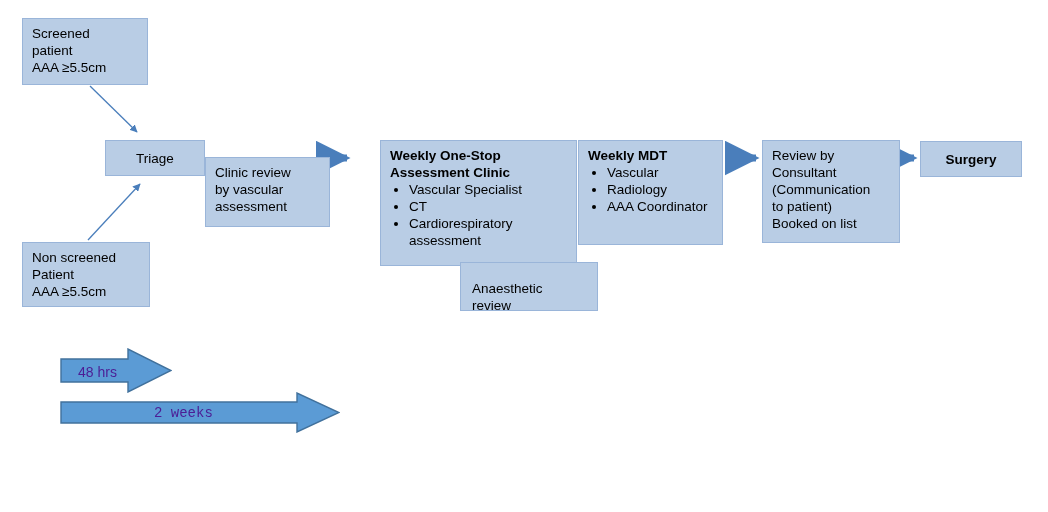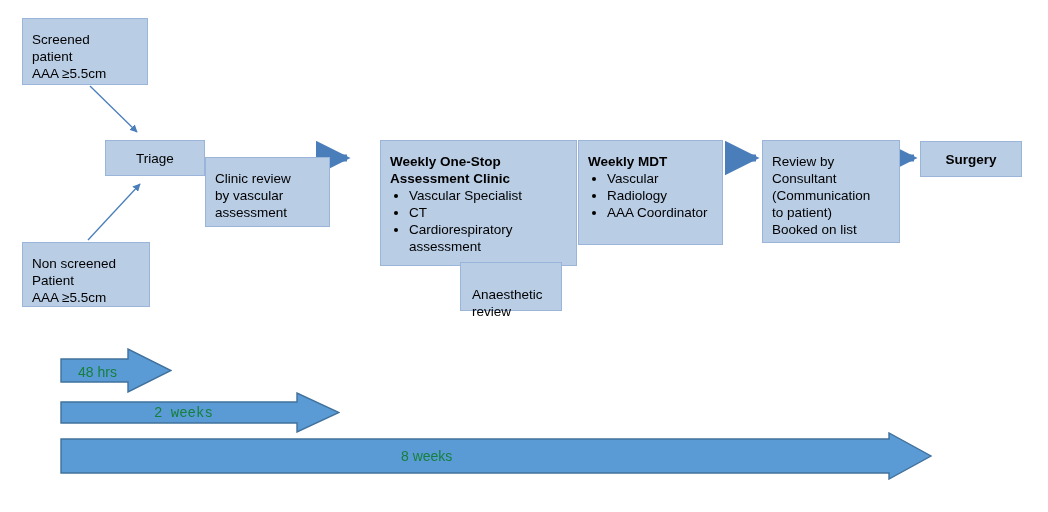--- a/index.html
+++ b/index.html
@@ -21,21 +21,21 @@
 
   
   .node {
     position: absolute;
     box-sizing: border-box;
     background: #b9cde5;
     border: 1px solid #9ab5d9;
     color: #000000;
     font-size: 13.5px;
     line-height: 17px;
-    padding: 12px 9px;
+    padding: 6px 9px;
   }
   .node.center {
     display: flex;
     align-items: center;
     justify-content: center;
     text-align: center;
     padding: 4px;
   }
   .node .title {
     font-weight: bold;
@@ -61,21 +61,21 @@
     pointer-events: none;
   }
 
   
   .tl {
     position: absolute;
   }
   .tl svg { display: block; }
   .tl .tl-label {
     position: absolute;
-    color: #15803d;
+    color: #4c1d95;
     font-size: 14px;
     line-height: 1;
     white-space: nowrap;
   }
 </style>
 </head>
 <body>
 
 <div id="canvas">
 
@@ -129,21 +129,21 @@
   <div class="node" style="left:353px; top:140px; width:197px; height:126px;margin-left:27px;">
     <span class="title">Weekly One-Stop</span>
     <span class="title">Assessment Clinic</span>
     <ul>
       <li>Vascular Specialist</li>
       <li>CT</li>
       <li>Cardiorespiratory assessment</li>
     </ul>
   </div>
 
-  <div class="node" style="left:460px; top:262px; width:102px; height:49px; padding:23px 11px;">
+  <div class="node" style="left:460px; top:262px; width:138px; height:49px; padding:17px 11px;">
     <span class="line">Anaesthetic</span>
     <span class="line">review</span>
   </div>
 
   <div class="node" style="left:578px; top:140px; width:145px; height:105px;">
     <span class="title">Weekly MDT</span>
     <ul>
       <li>Vascular</li>
       <li>Radiology</li>
       <li>AAA Coordinator</li>
@@ -169,20 +169,14 @@
     <span class="tl-label" style="left:18px; top:17px;">48 hrs</span>
   </div>
 
   <div class="tl" style="left:60px; top:392px; width:280px; height:41px;">
     <svg width="280" height="41" viewBox="0 0 280 41">
       <polygon points="1,10 237,10 237,1 279,20.5 237,40 237,31 1,31" fill="#5b9bd5" stroke="#41719c" stroke-width="1.4"></polygon>
     </svg>
     <span class="tl-label" style="left:94px; top:14px;font-family:Liberation Mono, monospace;">2 weeks</span>
   </div>
 
-  <div class="tl" style="left:60px; top:432px; width:872px; height:48px;">
-    <svg width="872" height="48" viewBox="0 0 872 48">
-      <polygon points="1,7 829,7 829,1 871,24 829,47 829,41 1,41" fill="#5b9bd5" stroke="#41719c" stroke-width="1.4"></polygon>
-    </svg>
-    <span class="tl-label" style="left:341px; top:17px;">8 weeks</span>
-  </div>
 
 </div>
 
 </body></html>

